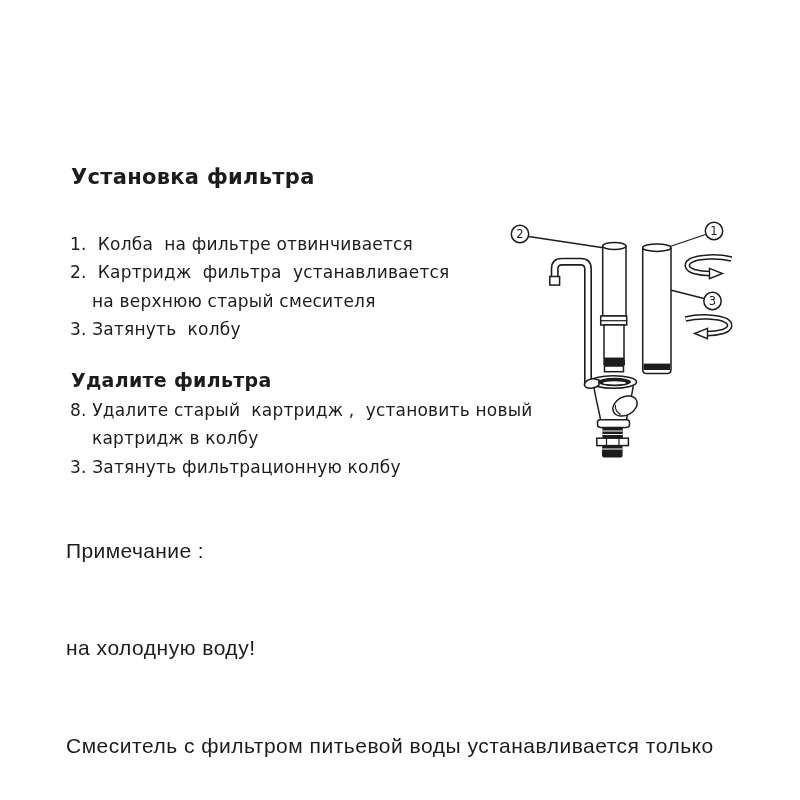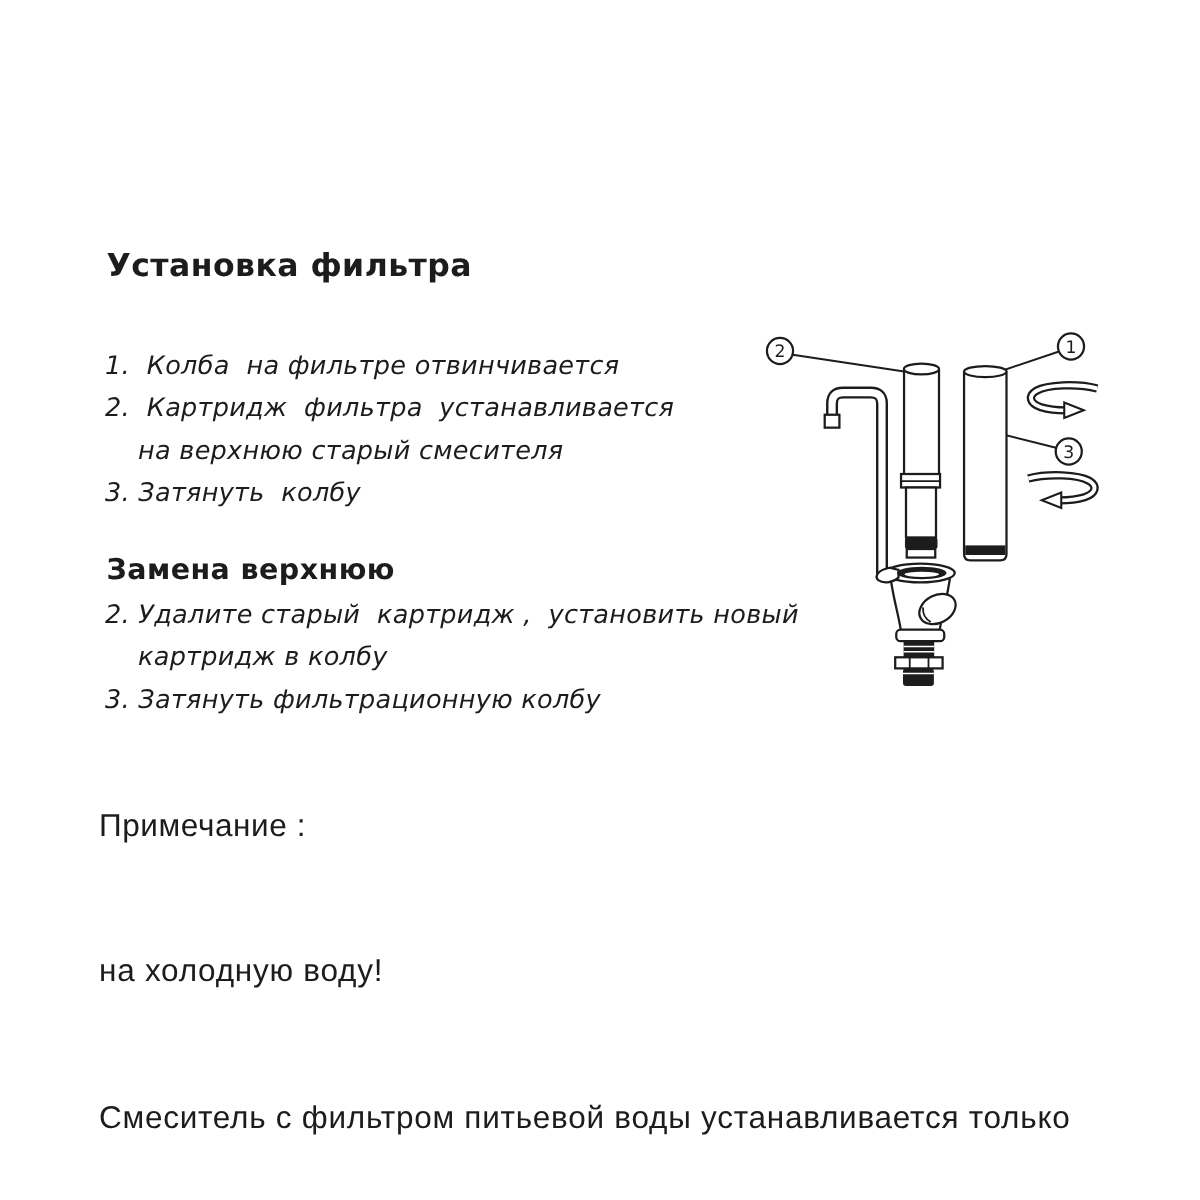--- a/index.html
+++ b/index.html
@@ -9,21 +9,21 @@
     background: #ffffff;
     font-family: "DejaVu Sans", sans-serif;
     color: #1c1c1c;
     overflow: hidden;
   }
   .title {
     position: absolute; left: 71px; top: 165px;
     font-size: 21px; font-weight: bold; letter-spacing: 0.3px;
     white-space: pre;
   }
-  .steps { position: absolute; left: 70px; font-style: italic; }
+  .steps { position: absolute; left: 70px; }
   .steps.install { top: 230px; }
   .steps.replace { top: 396px; }
   .step {
     font-size: 17px; line-height: 28.3px;
     white-space: pre; letter-spacing: 0.2px;
   }
   .step.indent { padding-left: 22px; }
   .section-title {
     position: absolute; left: 71px; top: 369px;
     font-size: 19px; font-weight: bold; letter-spacing: 0.3px;
@@ -62,24 +62,24 @@
 
   <div class="title">Установка фильтра</div>
 
   <div class="steps install">
     <div class="step">1.  Колба  на фильтре отвинчивается</div>
     <div class="step">2.  Картридж  фильтра  устанавливается</div>
     <div class="step indent">на верхнюю старый смесителя</div>
     <div class="step">3. Затянуть  колбу</div>
   </div>
 
-  <div class="section-title">Замена верхнюю</div>
+  <div class="section-title">Удалите фильтра</div>
 
   <div class="steps replace">
-    <div class="step">2. Удалите старый  картридж ,  установить новый</div>
+    <div class="step">8. Удалите старый  картридж ,  установить новый</div>
     <div class="step indent">картридж в колбу</div>
     <div class="step">3. Затянуть фильтрационную колбу</div>
   </div>
 
   <div class="note-title">Примечание :</div>
   <div class="note-body">
     <div>на холодную воду!</div>
     <div>Смеситель с фильтром питьевой воды устанавливается только</div>
   </div>
 

